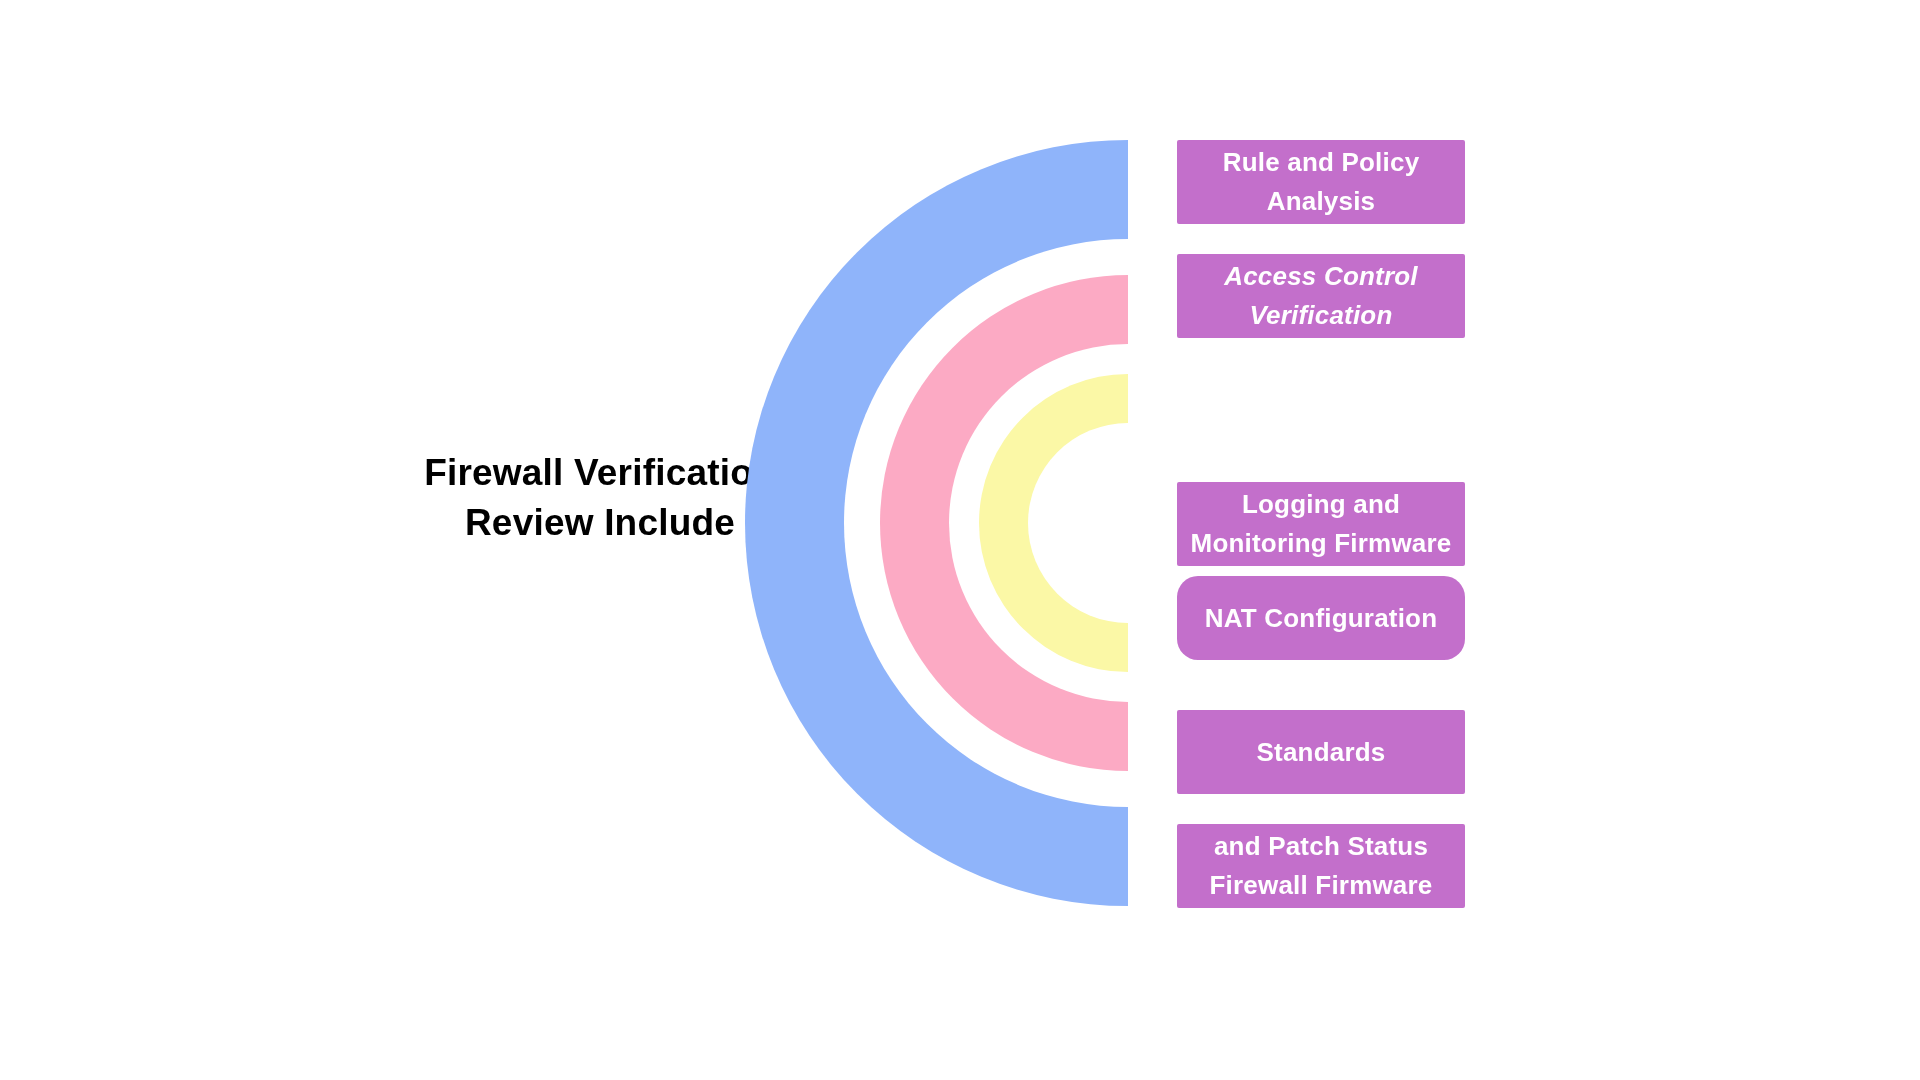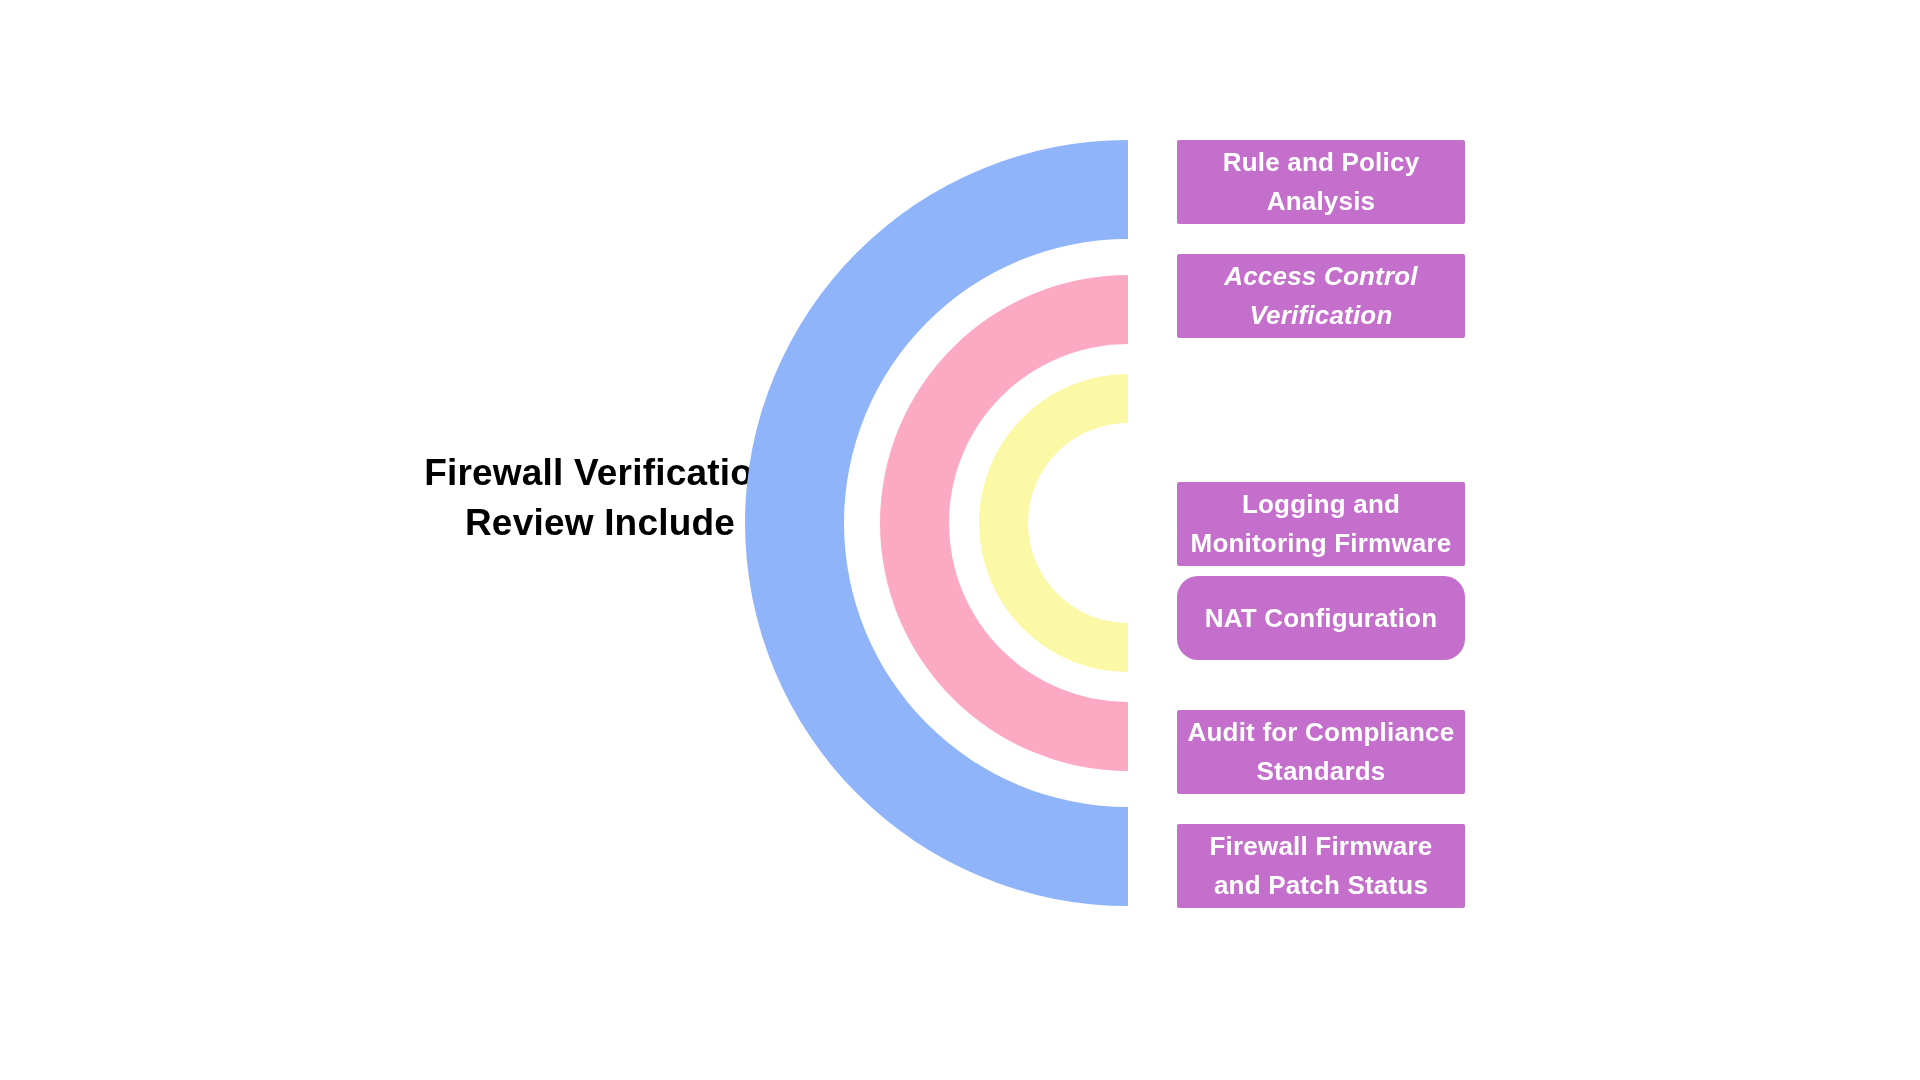--- a/index.html
+++ b/index.html
@@ -93,21 +93,20 @@
         <div class="item-line">Verification</div>
       </div>
       <div class="item-box" style="top: 482px;">
         <div class="item-line">Logging and</div>
         <div class="item-line">Monitoring Firmware</div>
       </div>
       <div class="item-box" style="top: 576px; border-radius: 21px;">
         <div class="item-line">NAT Configuration</div>
       </div>
       <div class="item-box" style="top: 710px;">
-        <div class="item-line">Audit for Compliance</div>
         <div class="item-line">Standards</div>
       </div>
       <div class="item-box" style="top: 824px;">
+        <div class="item-line">and Patch Status</div>
         <div class="item-line">Firewall Firmware</div>
-        <div class="item-line">and Patch Status</div>
       </div>
     </div>
 </div>
 
 </body></html>

